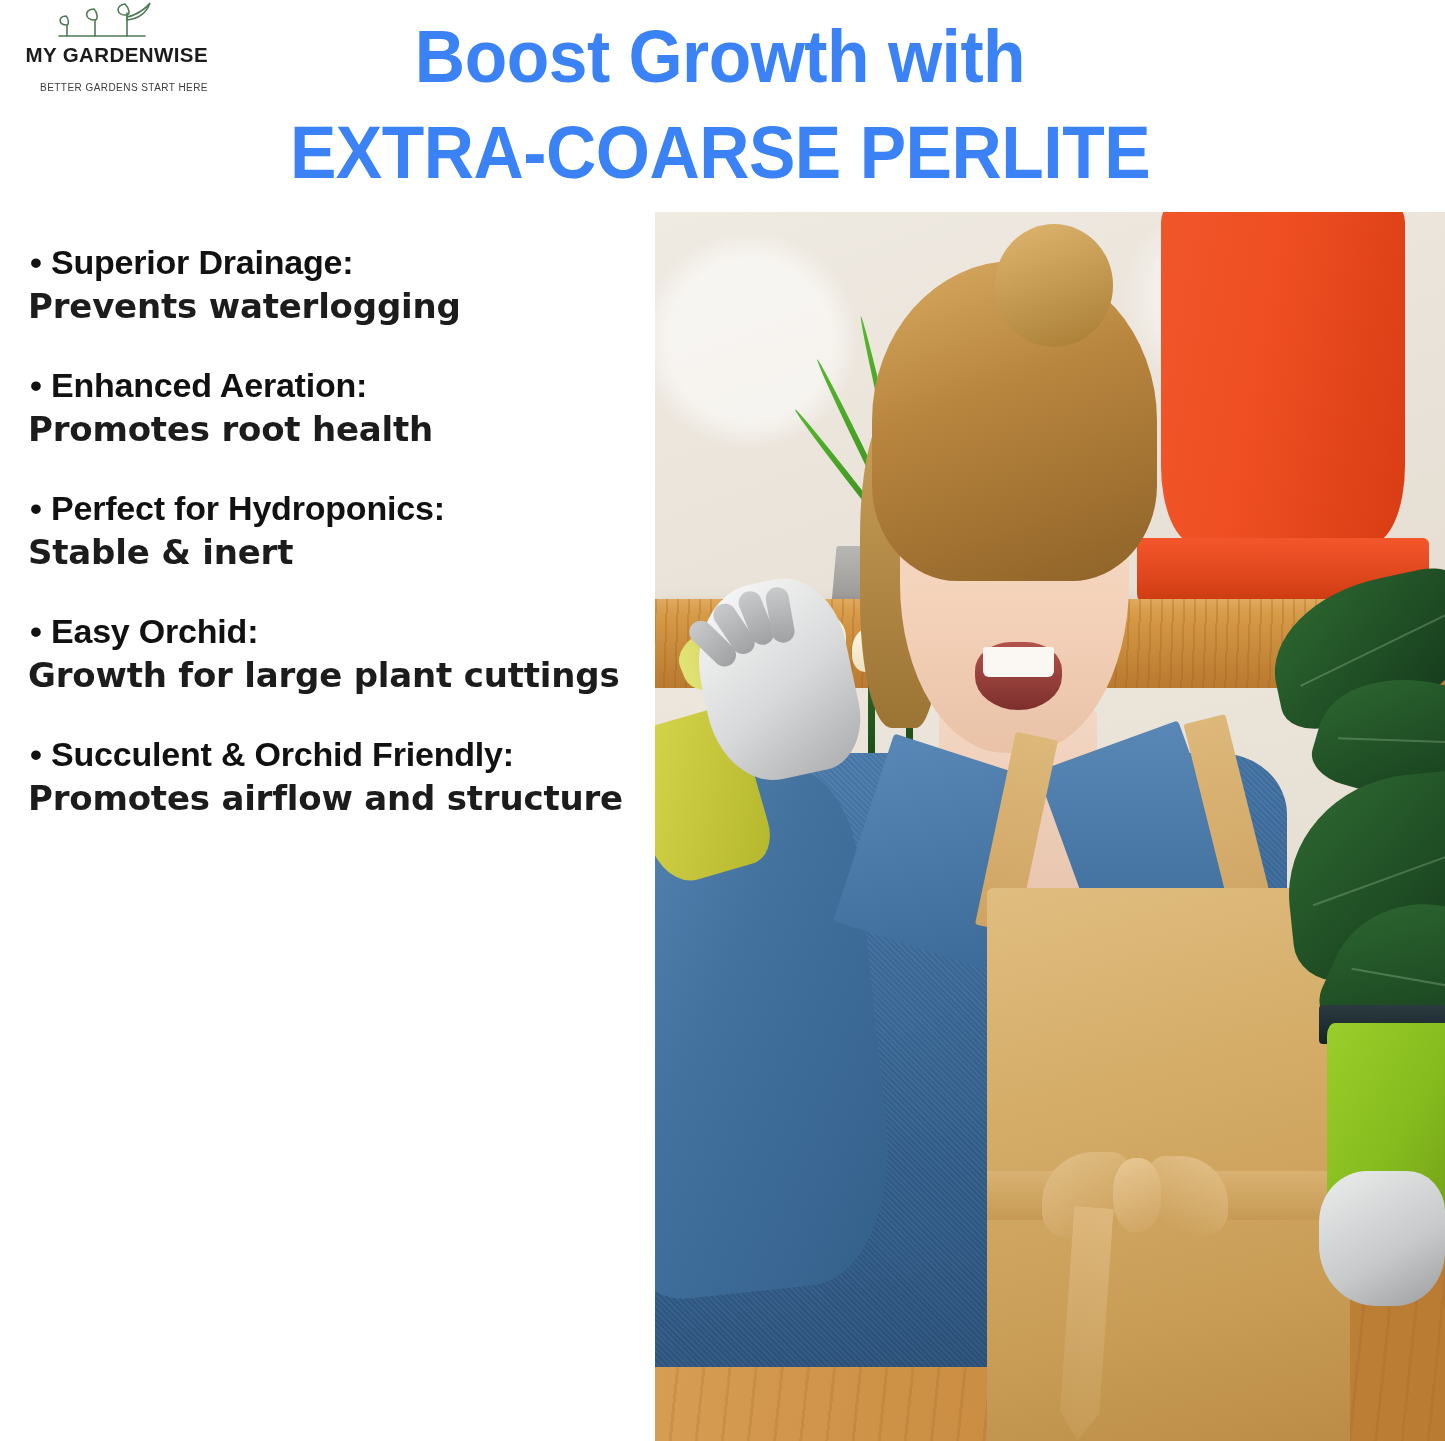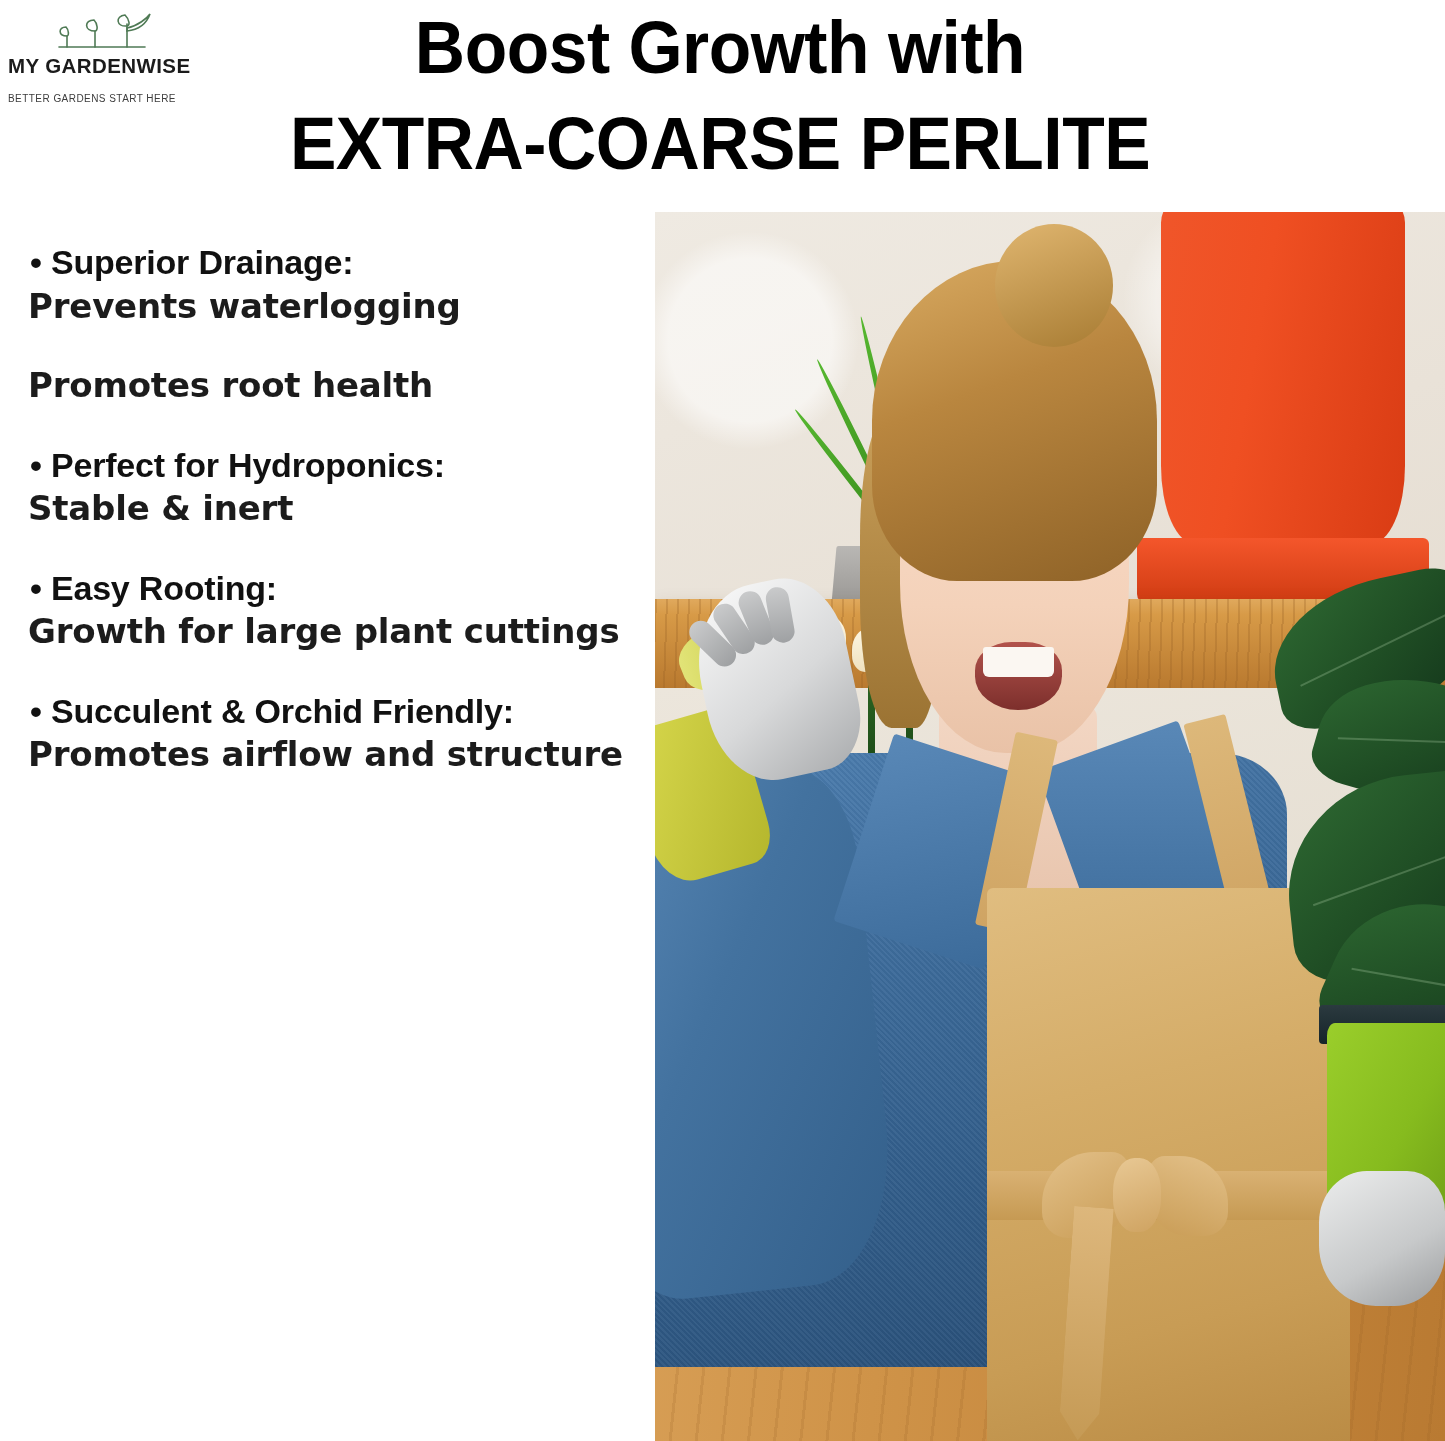--- a/index.html
+++ b/index.html
@@ -5,36 +5,36 @@
   * { margin:0; padding:0; box-sizing:border-box; }
   html,body { width:1445px; height:1441px; background:#ffffff; }
   body {
     font-family:"Liberation Sans", sans-serif;
     position:relative;
     overflow:hidden;
   }
 
   
   .logo {
-    position:absolute; left:8px; top:11px; width:200px; text-align:left;
+    position:absolute; left:8px; top:0; width:200px; text-align:right;
   }
   .logo-mark { display:block; margin:0 auto 2px; }
   .logo-name {
     font-size:20.5px; font-weight:bold; letter-spacing:0.4px;
     color:#1b1b1b; line-height:1.05; white-space:nowrap;
   }
   .logo-tag {
     font-size:10px; color:#3c3c3c; letter-spacing:0.45px;
     margin-top:16px; white-space:nowrap;
   }
 
   
   .headline {
-    position:absolute; left:200px; top:7px; width:1040px;
-    text-align:center; color:#000000;
+    position:absolute; left:200px; top:16px; width:1040px;
+    text-align:center; color:#3b82f6;
     font-weight:bold;
     font-family:"Liberation Sans Narrow","Liberation Sans", sans-serif;
   }
   .headline .l1 {
     display:block; font-size:74px; line-height:1.0; padding-top:4px;
     letter-spacing:-0.5px; transform:scaleX(0.94); transform-origin:center;
   }
   .headline .l2 {
     display:block; font-size:74px; line-height:1.0; margin-top:22px;
     letter-spacing:-0.5px; transform:scaleX(0.94); transform-origin:center;
@@ -344,30 +344,31 @@
 </div>
 
 <div class="bullets">
 
   <div class="feature">
     <div class="f-head">• Superior Drainage:</div>
     <div class="f-desc">Prevents waterlogging</div>
   </div>
 
   <div class="feature">
+    <div class="f-head">• Enhanced Aeration:</div>
     <div class="f-desc">Promotes root health</div>
   </div>
 
   <div class="feature">
     <div class="f-head">• Perfect for Hydroponics:</div>
     <div class="f-desc">Stable &amp; inert</div>
   </div>
 
   <div class="feature">
-    <div class="f-head">• Easy Rooting:</div>
+    <div class="f-head">• Easy Orchid:</div>
     <div class="f-desc">Growth for large plant cuttings</div>
   </div>
 
   <div class="feature">
     <div class="f-head">• Succulent &amp; Orchid Friendly:</div>
     <div class="f-desc">Promotes airflow and structure</div>
   </div>
 
 </div>
 

